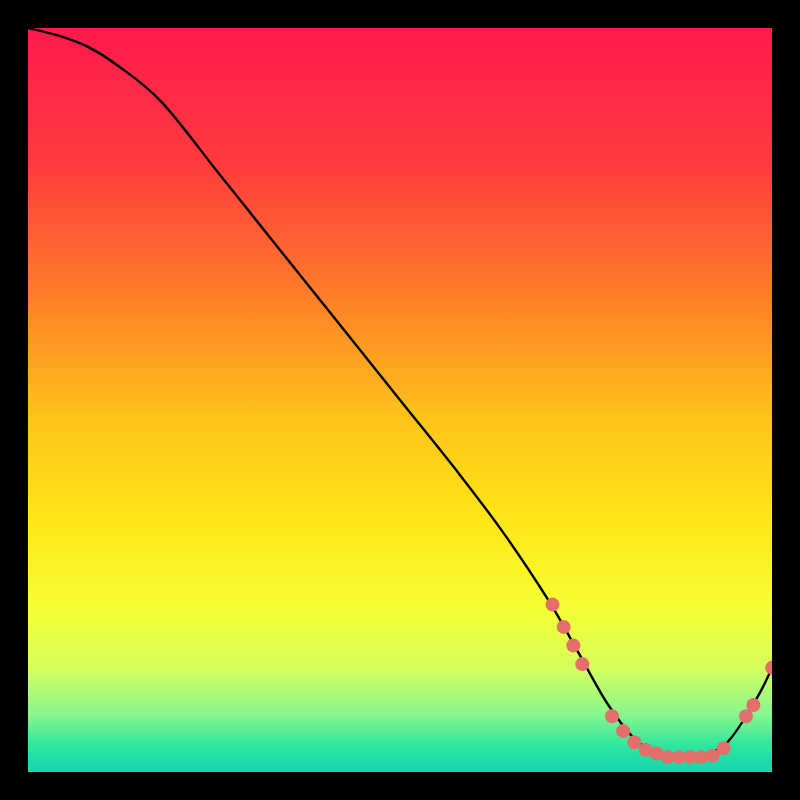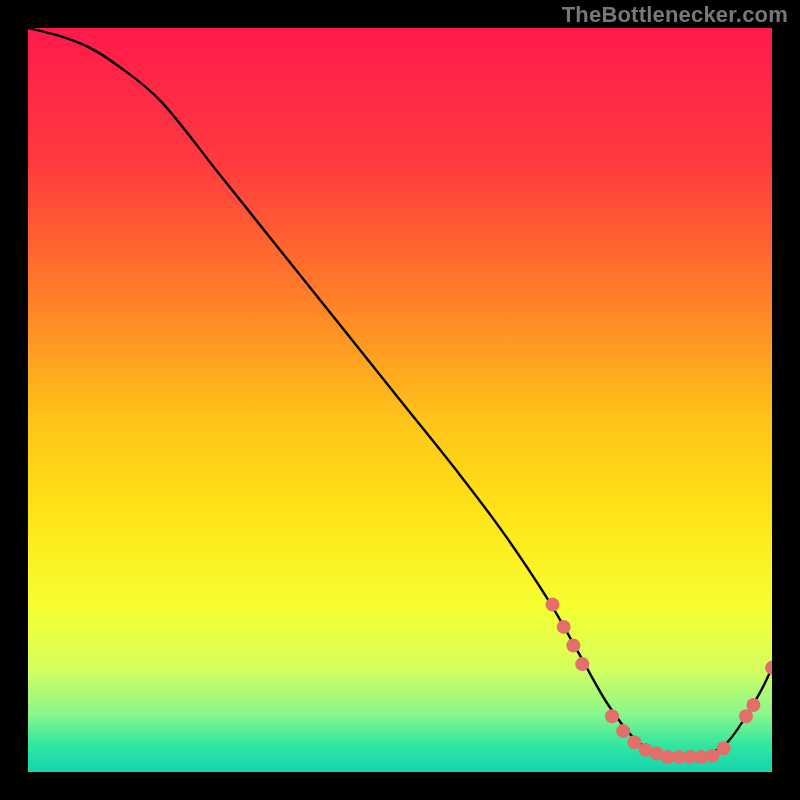--- a/index.html
+++ b/index.html
@@ -73,14 +73,13 @@
           <circle cx="662.16" cy="729.12" r="7" fill="#e36f6a"></circle>
           <circle cx="673.32" cy="729.12" r="7" fill="#e36f6a"></circle>
           <circle cx="684.48" cy="727.632" r="7" fill="#e36f6a"></circle>
           <circle cx="695.64" cy="720.192" r="7" fill="#e36f6a"></circle>
           <circle cx="717.9599999999999" cy="688.2" r="7" fill="#e36f6a"></circle>
           <circle cx="725.4" cy="677.04" r="7" fill="#e36f6a"></circle>
           <circle cx="744" cy="639.84" r="7" fill="#e36f6a"></circle>
         </g>
     </svg>
   </div>
-  <div class="watermark">TheBottlenecker.com</div>
 </div>
 
 </body></html>

